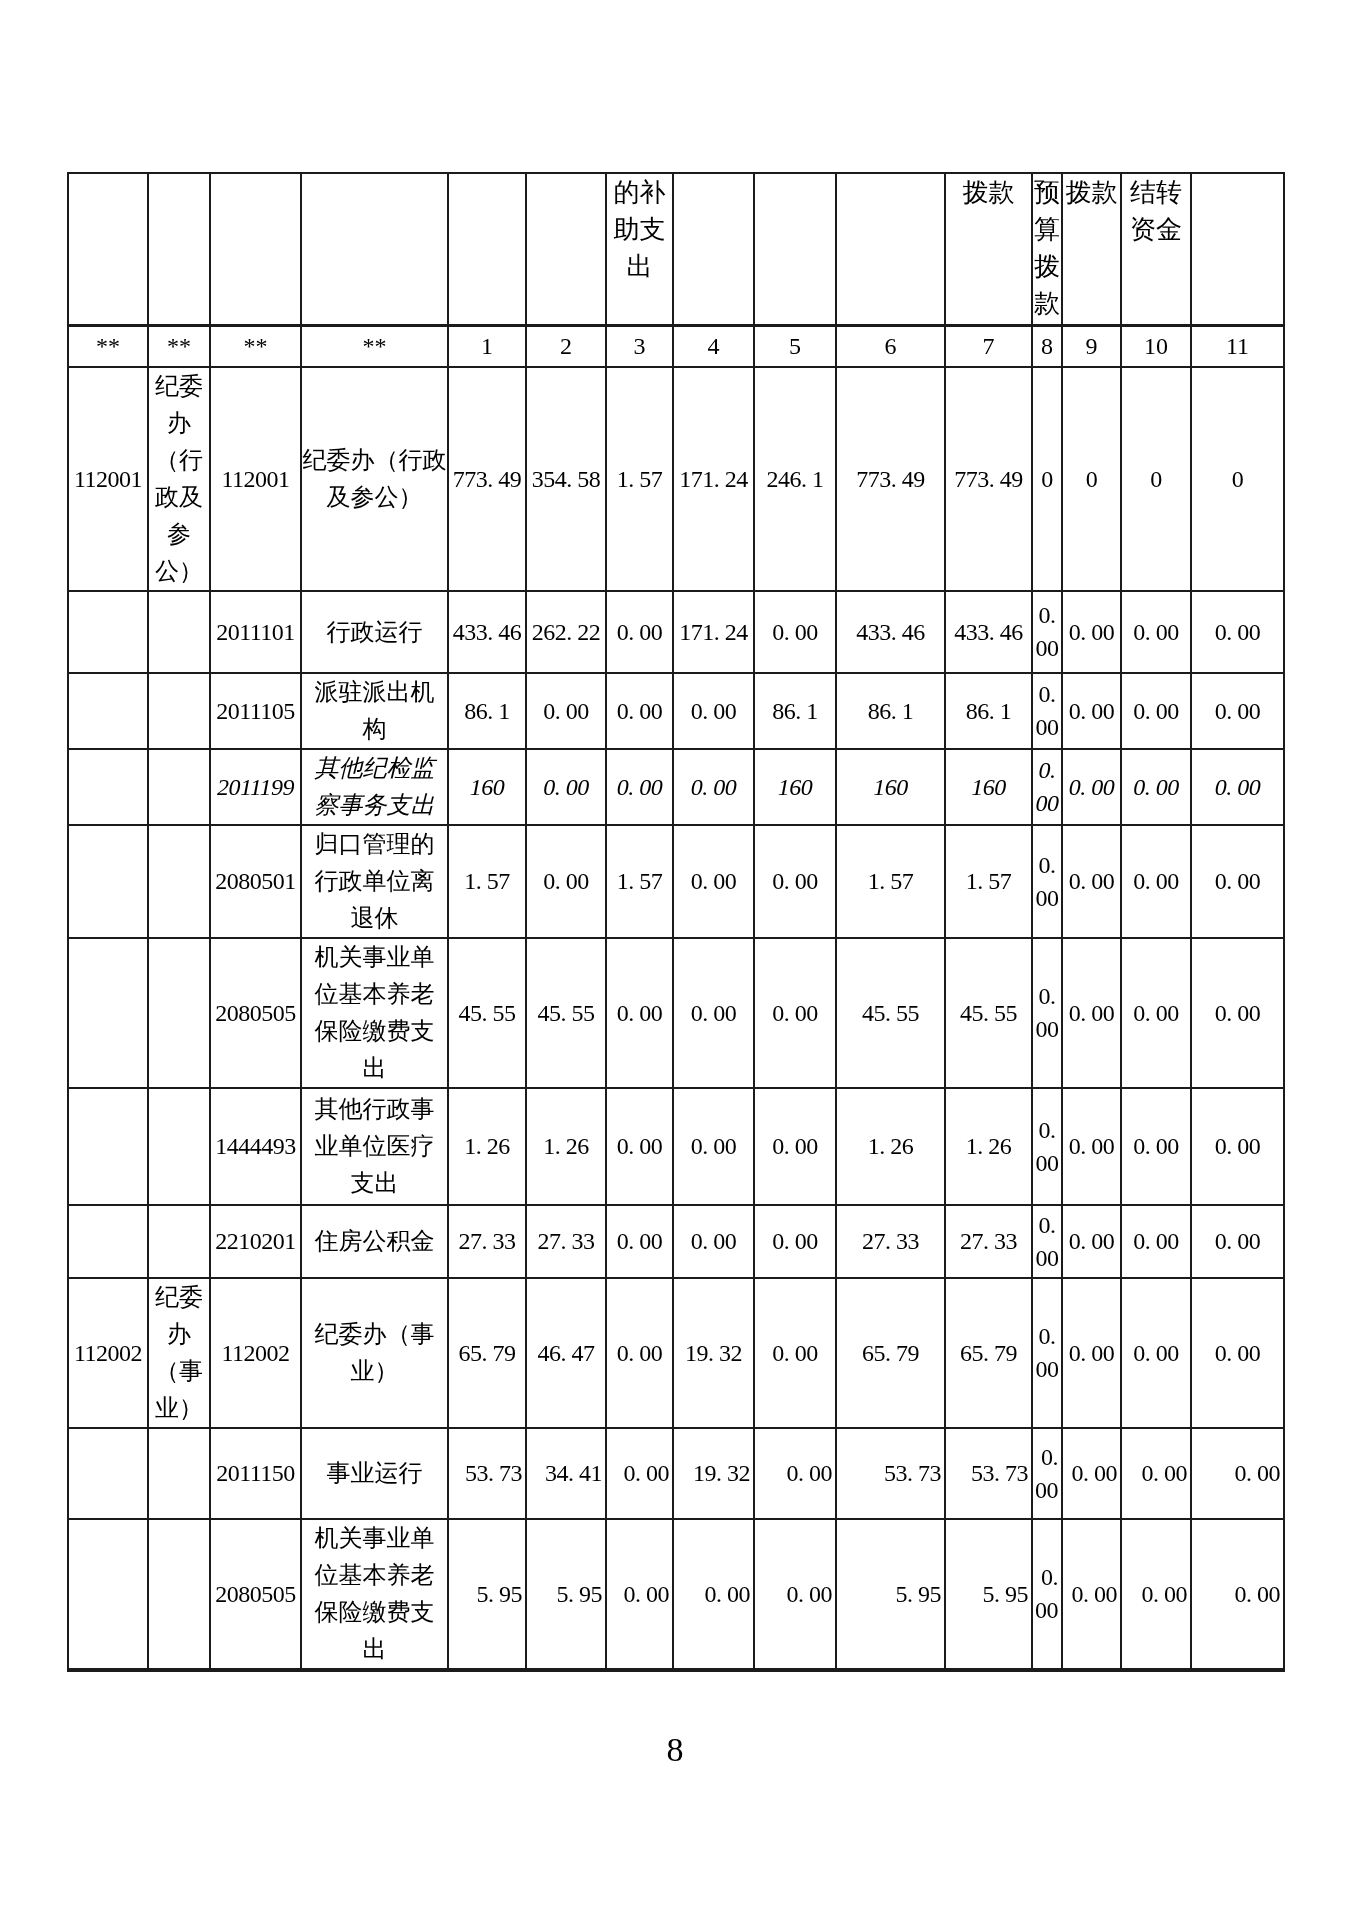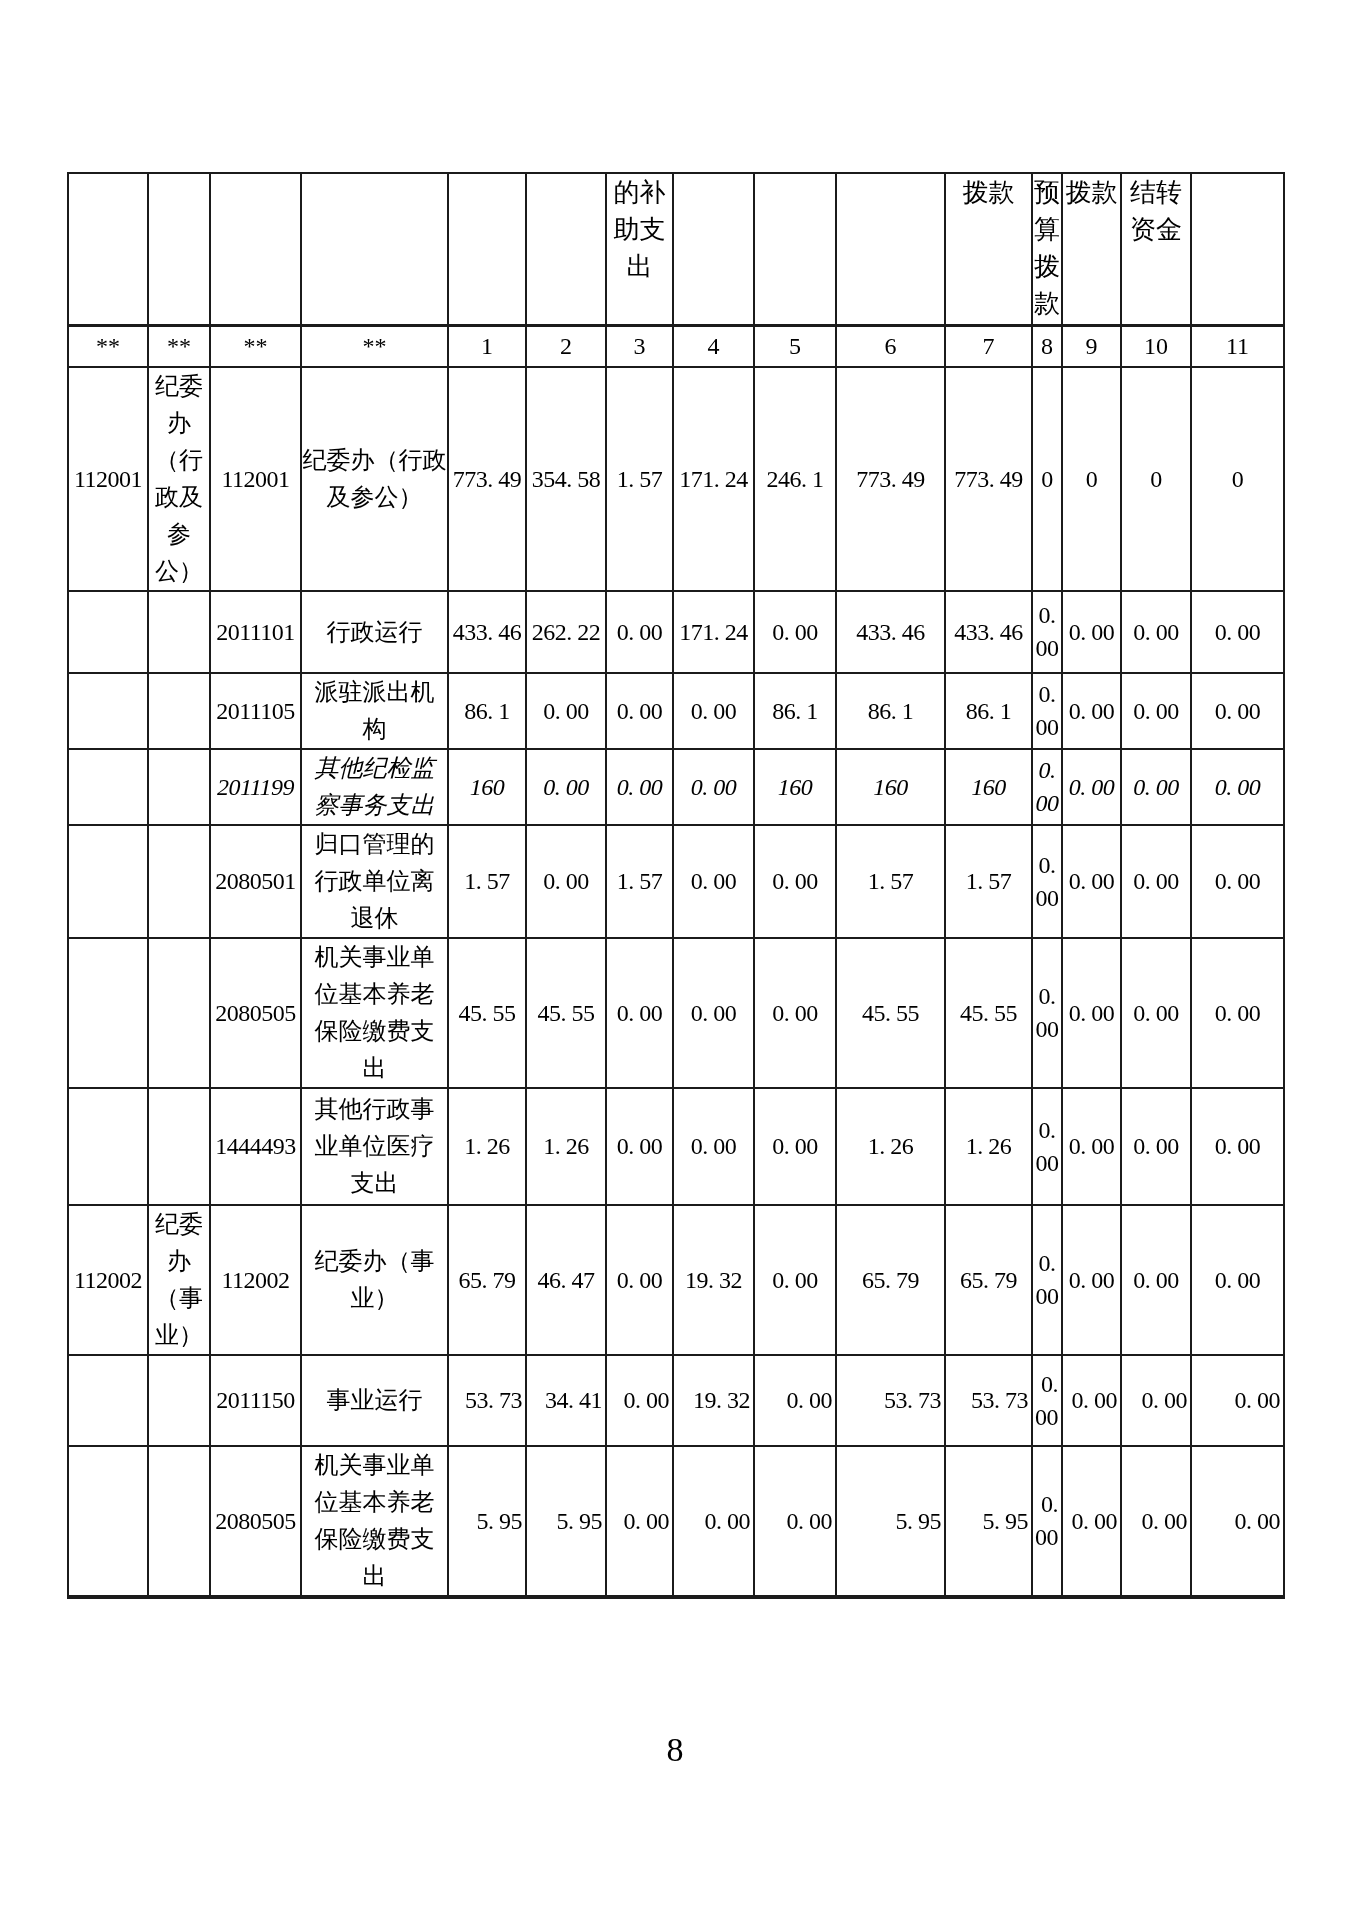--- a/index.html
+++ b/index.html
@@ -261,20 +261,38 @@
           <td class="num">0. 00</td>
           <td class="num">0. 00</td>
           <td class="num">1. 26</td>
           <td class="num">1. 26</td>
           <td class="num">0.
 00</td>
           <td class="num">0. 00</td>
           <td class="num">0. 00</td>
           <td class="num">0. 00</td>
         </tr>
+        <tr class="data" style="height: 73px;">
+          <td class="code"></td>
+          <td class="name1"></td>
+          <td class="code">2210201</td>
+          <td class="name2">住房公积金</td>
+          <td class="num">27. 33</td>
+          <td class="num">27. 33</td>
+          <td class="num">0. 00</td>
+          <td class="num">0. 00</td>
+          <td class="num">0. 00</td>
+          <td class="num">27. 33</td>
+          <td class="num">27. 33</td>
+          <td class="num">0.
+00</td>
+          <td class="num">0. 00</td>
+          <td class="num">0. 00</td>
+          <td class="num">0. 00</td>
+        </tr>
         <tr class="data" style="height: 150px;">
           <td class="code">112002</td>
           <td class="name1">纪委
 办
 （事
 业）</td>
           <td class="code">112002</td>
           <td class="name2">纪委办（事
 业）</td>
           <td class="num">65. 79</td>

